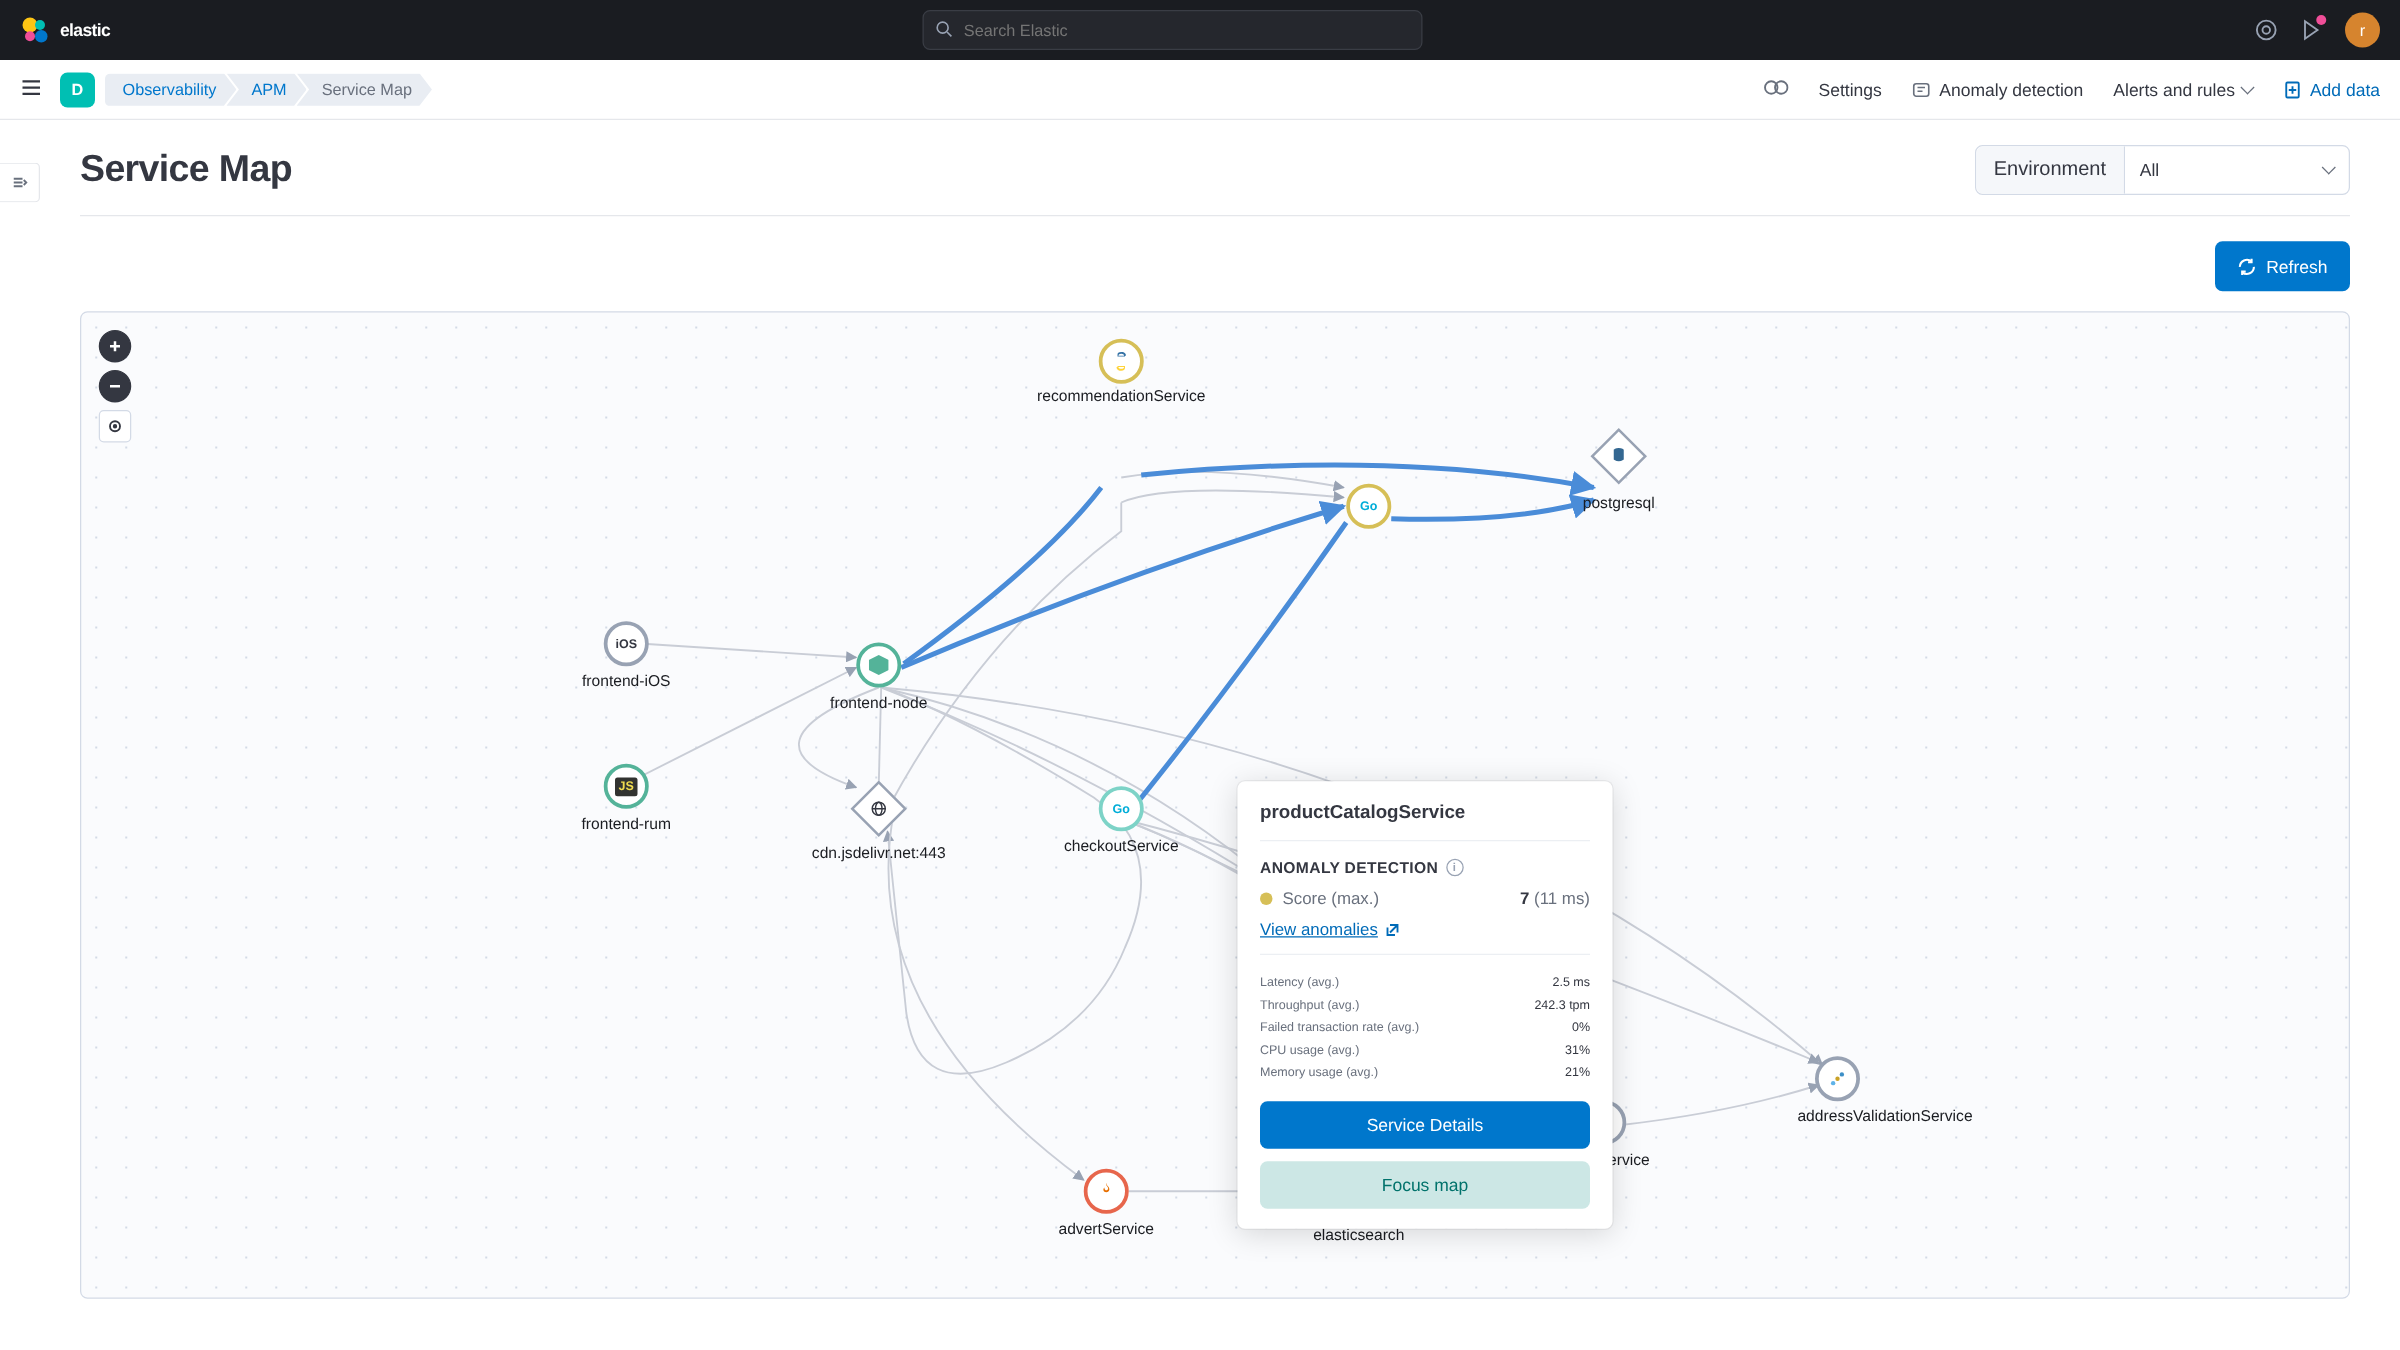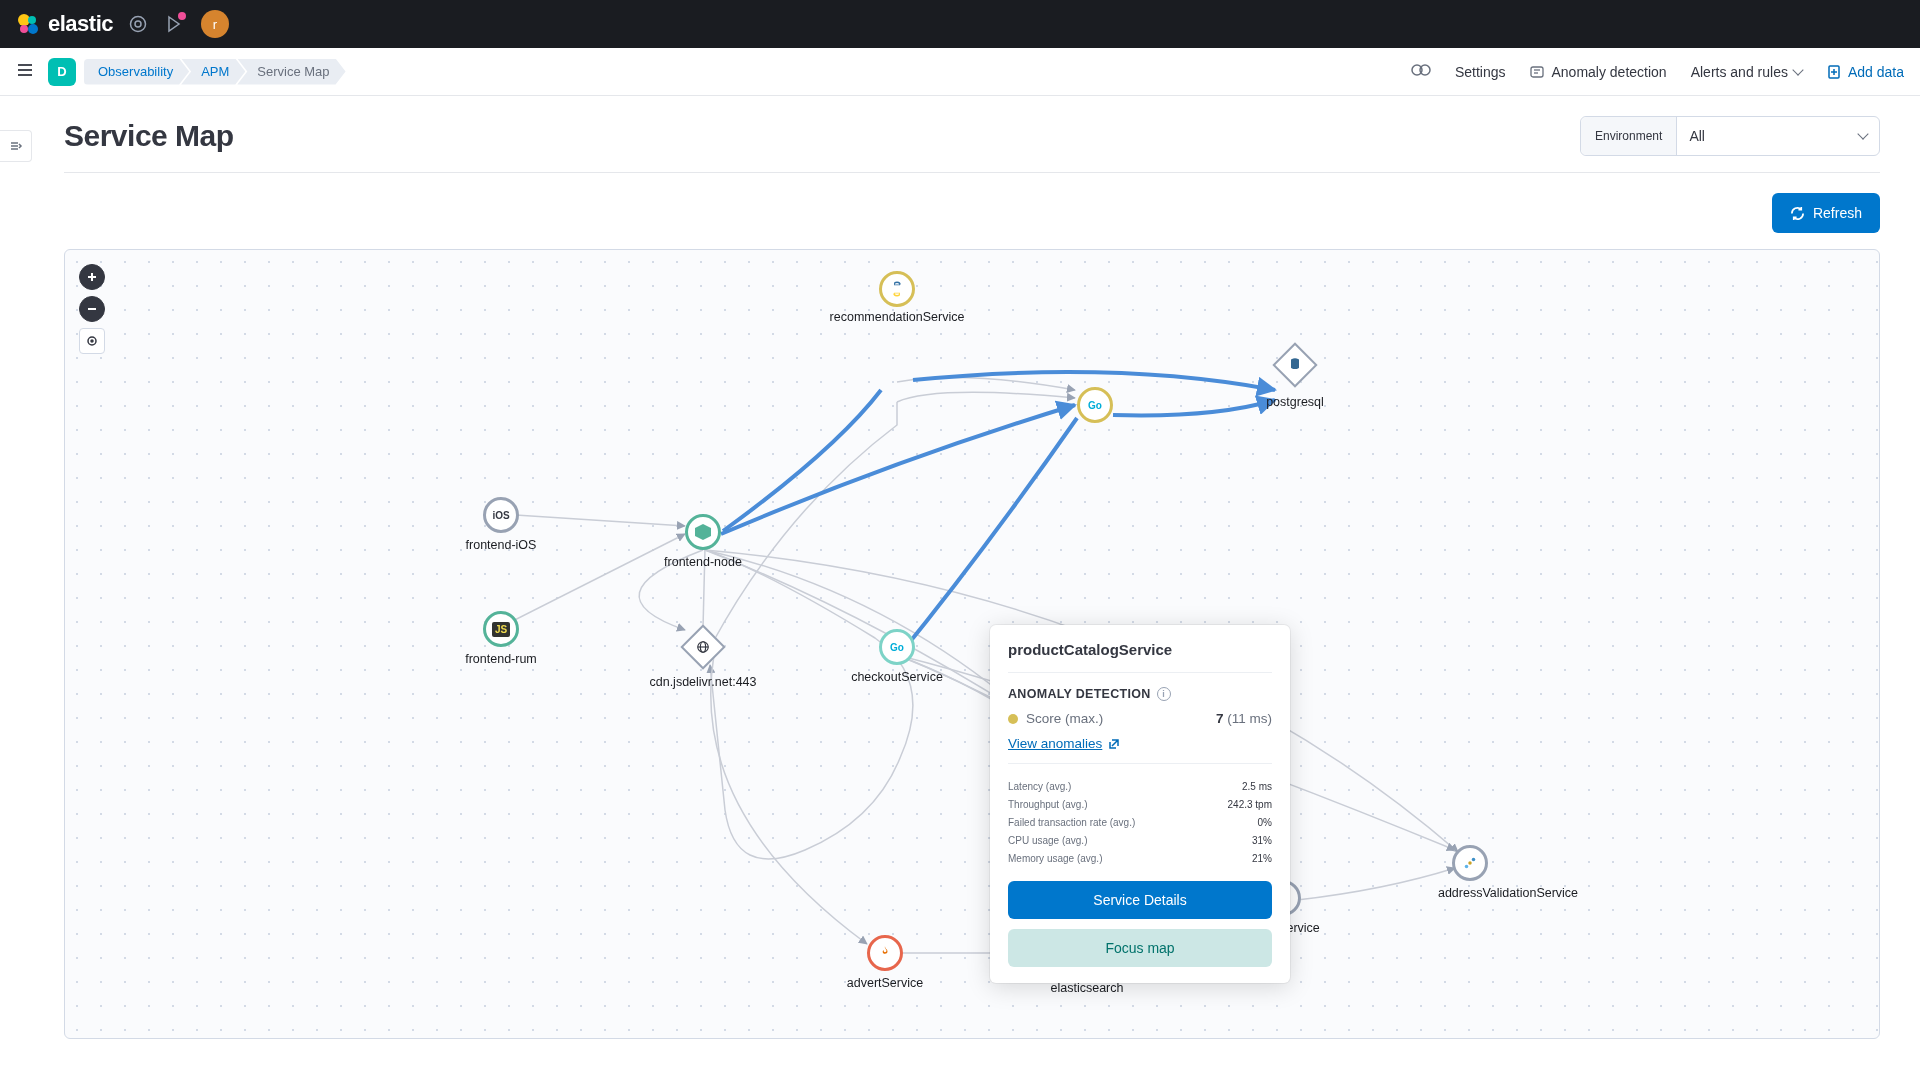--- a/index.html
+++ b/index.html
@@ -2,21 +2,21 @@
 <html><head>
 <meta charset="utf-8">
 <style>
 * { box-sizing: border-box; margin: 0; padding: 0; }
 body { font-family: -apple-system, BlinkMacSystemFont, "Segoe UI", Helvetica, Arial, sans-serif; font-size: 14px; color: #343741; background: #fff; overflow: hidden; width: 1920px; height: 1080px; }
 
 
 .top-header { background: #1a1c21; height: 48px; display: flex; align-items: center; padding: 0 16px; }
 .logo-wrap { display: flex; align-items: center; gap: 8px; }
 .logo-svg { width: 24px; height: 24px; }
-.logo-text { color: #fff; font-size: 22px; font-weight: 600; letter-spacing: -0.5px; }
+.logo-text { color: #fff; font-size: 14px; font-weight: 600; letter-spacing: -0.5px; }
 .search-wrap { margin-left: auto; margin-right: auto; position: relative; }
 .search-input { background: #25272d; border: 1px solid #3a3d45; border-radius: 6px; color: #98a2b3; padding: 6px 12px 6px 32px; width: 400px; height: 32px; font-size: 13px; }
 .search-icon-pos { position: absolute; left: 10px; top: 8px; color: #98a2b3; }
 .header-right { display: flex; align-items: center; gap: 18px; margin-left: 16px; }
 .header-icon { color: #98a2b3; width: 18px; height: 18px; position: relative; }
 .notif-dot { position: absolute; top: -3px; right: -3px; width: 8px; height: 8px; background: #f04e98; border-radius: 50%; }
 .avatar { width: 28px; height: 28px; background: #d6842e; border-radius: 50%; display: flex; align-items: center; justify-content: center; color: #fff; font-size: 13px; }
 
 
 .toolbar { height: 48px; border-bottom: 1px solid #e5e7eb; display: flex; align-items: center; padding: 0 16px; }
@@ -33,21 +33,21 @@
 .tool-icon-sm { color: #69707d; }
 
 
 .left-tab { position: absolute; left: 0; top: 130px; width: 32px; height: 32px; border: 1px solid #e5e7eb; border-left: none; border-radius: 0 4px 4px 0; display: flex; align-items: center; justify-content: center; background: #fff; color: #69707d; }
 
 
 .page { padding: 20px 40px 20px 64px; }
 .page-header-row { display: flex; align-items: center; justify-content: space-between; border-bottom: 1px solid #e5e7eb; padding-bottom: 16px; }
 .page-title { font-size: 30px; font-weight: 700; letter-spacing: -0.5px; }
 .env-selector { display: flex; border: 1px solid #d3dae6; border-radius: 6px; height: 40px; align-items: center; width: 300px; }
-.env-label { background: #f5f7fa; padding: 0 14px; height: 100%; display: flex; align-items: center; border-radius: 6px 0 0 6px; border-right: 1px solid #d3dae6; font-size: 12px; color: #343741; }
+.env-label { background: #f5f7fa; padding: 0 14px; height: 100%; display: flex; align-items: center; border-radius: 6px 0 0 6px; border-right: 1px solid #d3dae6; font-size: 16px; color: #343741; }
 .env-value { flex: 1; padding: 0 12px; display: flex; align-items: center; justify-content: space-between; font-size: 14px; }
 
 
 .time-row { display: flex; justify-content: flex-end; gap: 10px; margin-top: 20px; margin-bottom: 16px; }
 .time-picker { display: flex; border: 1px solid #d3dae6; border-radius: 6px; height: 40px; align-items: center; }
 .time-cal { background: #e9edf3; padding: 0 12px; height: 100%; display: flex; align-items: center; gap: 4px; border-radius: 6px 0 0 6px; border-right: 1px solid #d3dae6; color: #0077cc; }
 .time-text { padding: 0 14px; display: flex; align-items: center; gap: 10px; font-size: 14px; }
 .time-arrow { color: #69707d; }
 .refresh-btn { background: #07c; color: #fff; border: none; border-radius: 6px; height: 40px; padding: 0 18px; display: flex; align-items: center; gap: 8px; font-size: 14px; font-weight: 500; cursor: pointer; }
 
@@ -103,20 +103,29 @@
 
 <div class="top-header">
   <div class="logo-wrap">
     <svg class="logo-svg" viewBox="0 0 24 24">
       <circle cx="8" cy="8" r="6" fill="#fec514"></circle>
       <circle cx="16" cy="8" r="4" fill="#00bfb3"></circle>
       <circle cx="8" cy="17" r="4" fill="#f04e98"></circle>
       <circle cx="17" cy="17" r="5" fill="#0077cc"></circle>
     </svg>
     <span class="logo-text">elastic</span>
+  </div>
+  <div class="search-wrap">
+    <span class="search-icon-pos">
+      <svg width="14" height="14" viewBox="0 0 16 16" fill="none" stroke="currentColor" stroke-width="1.5">
+          <circle cx="7" cy="7" r="5"></circle>
+          <line x1="11" y1="11" x2="15" y2="15"></line>
+        </svg>
+    </span>
+    <input class="search-input" placeholder="Search Elastic" style="">
   </div>
   <div class="header-right">
     <span class="header-icon">
       <svg width="18" height="18" viewBox="0 0 18 18" fill="none" stroke="currentColor" stroke-width="1.5">
           <circle cx="9" cy="9" r="7.5"></circle>
           <circle cx="9" cy="9" r="3"></circle>
         </svg>
     </span>
     <span class="header-icon">
       <svg width="18" height="18" viewBox="0 0 18 18" fill="none" stroke="currentColor" stroke-width="1.5">

